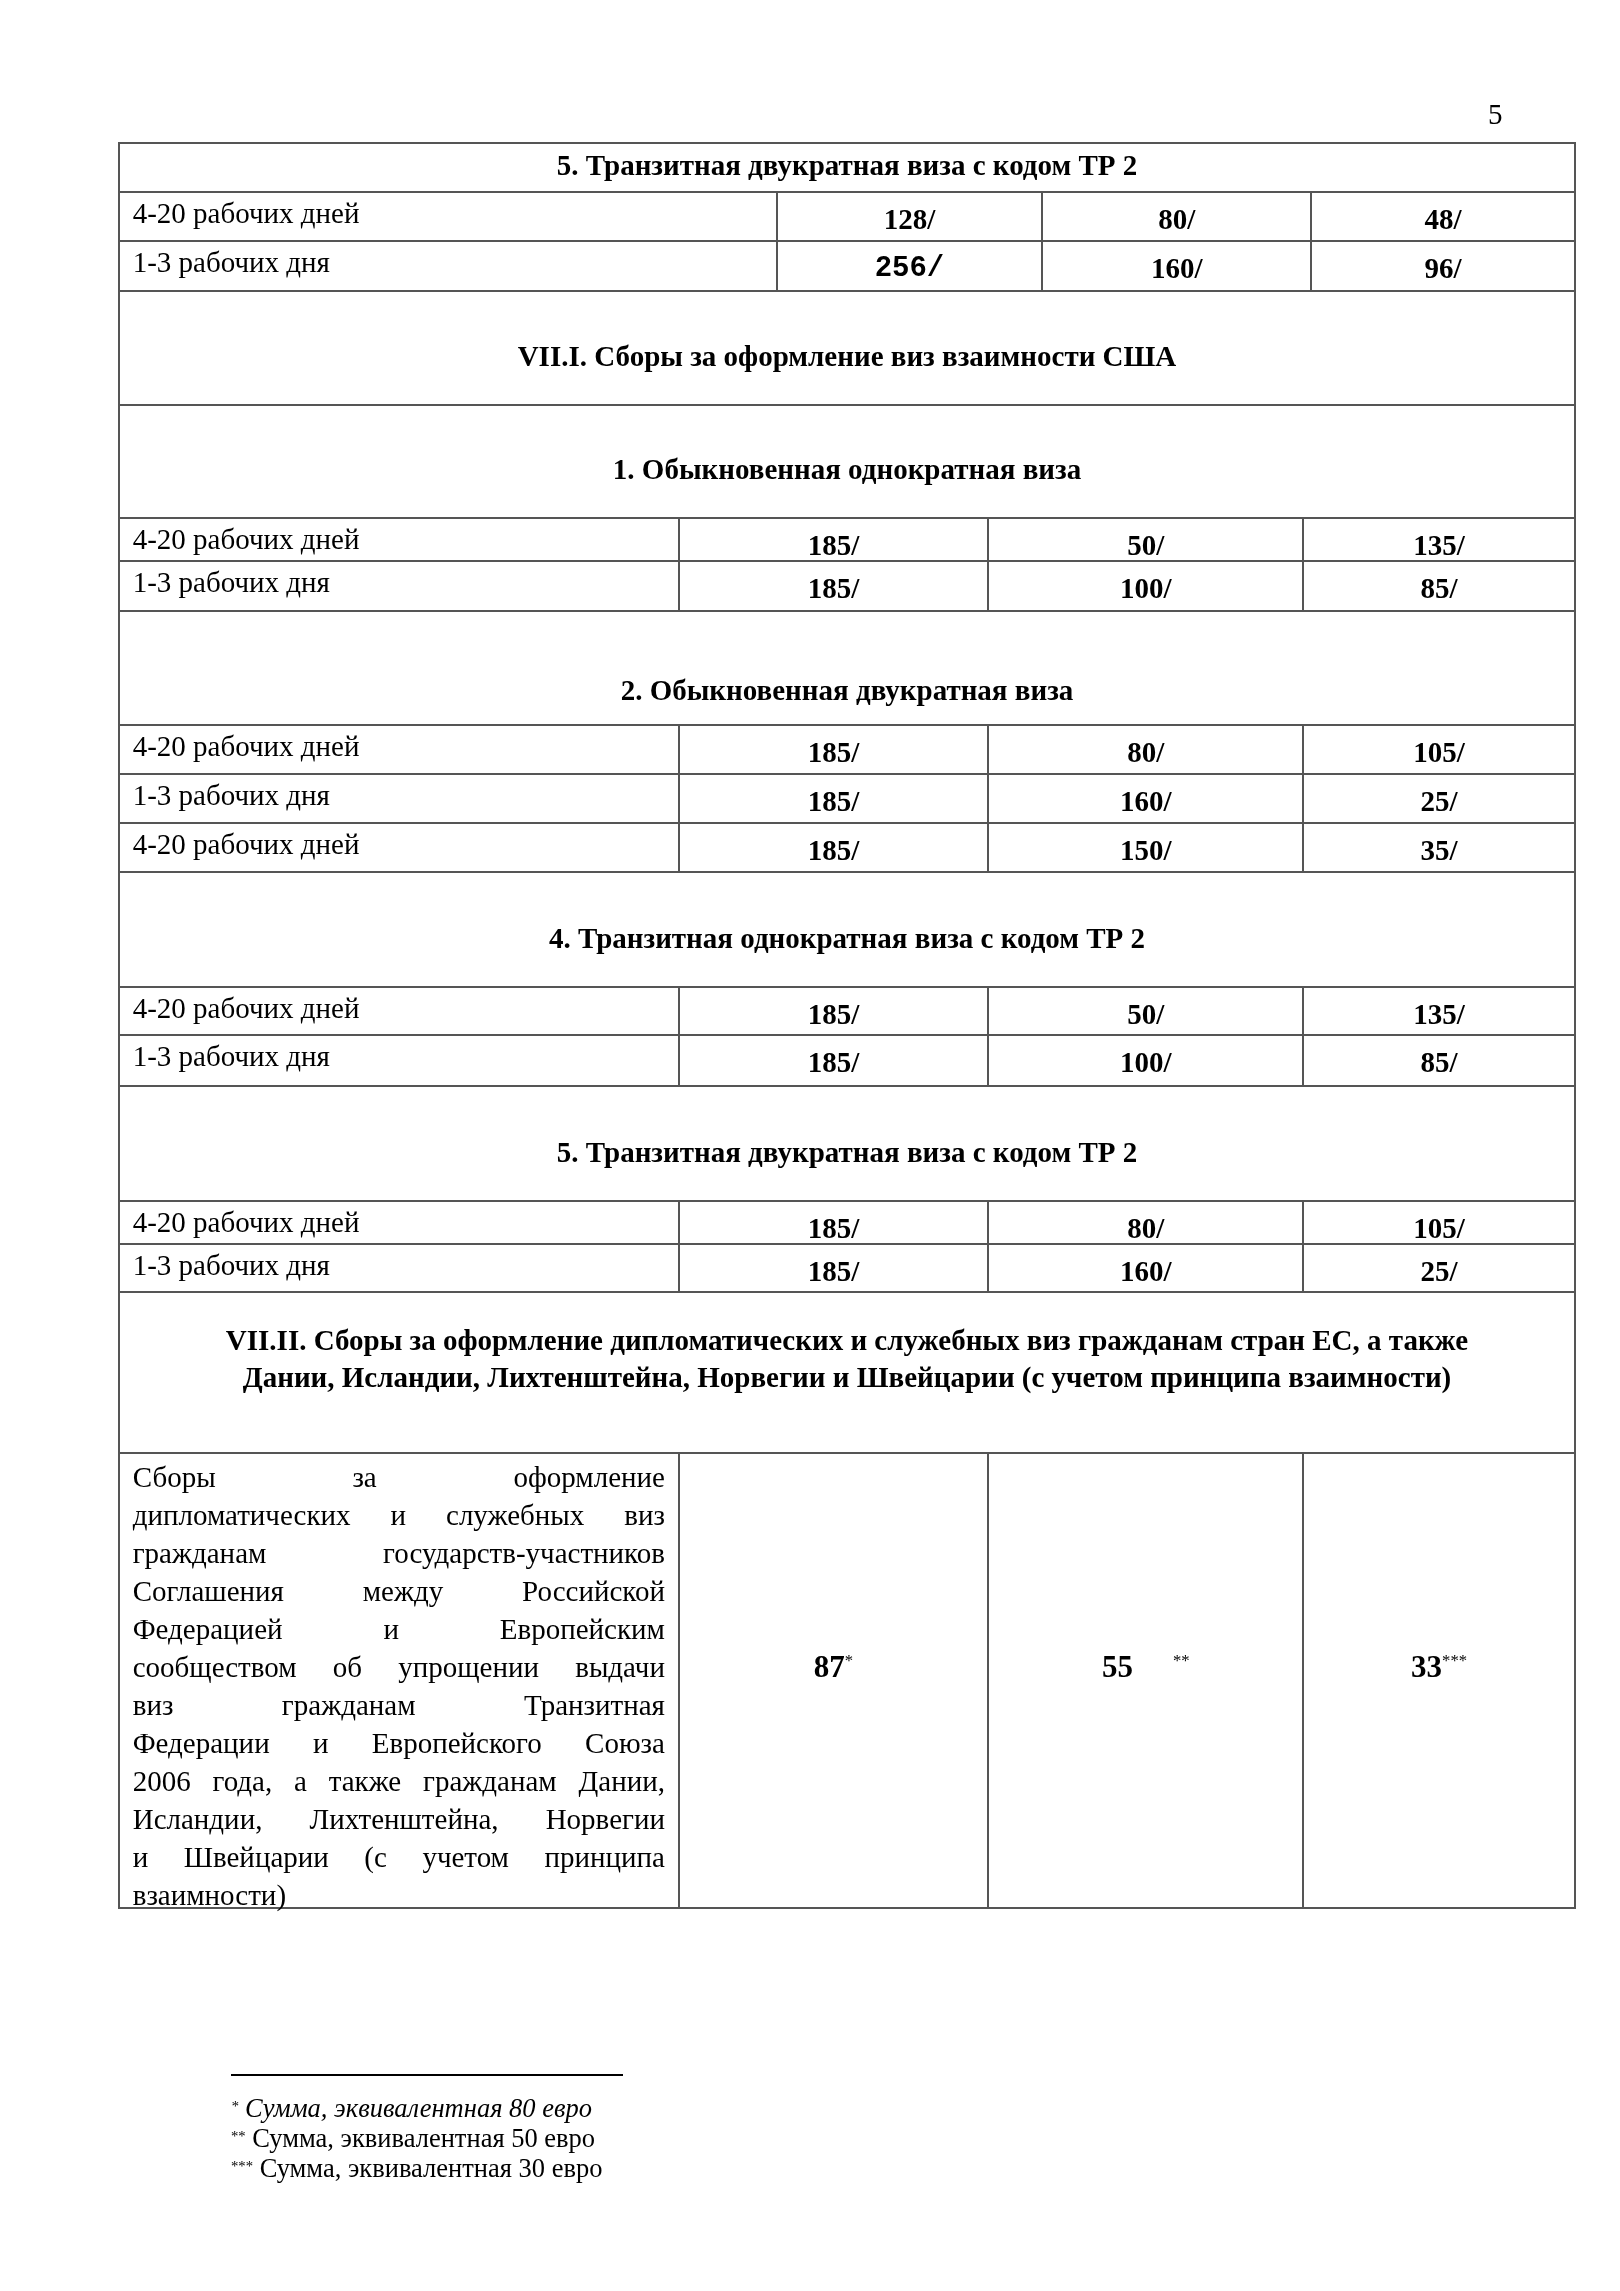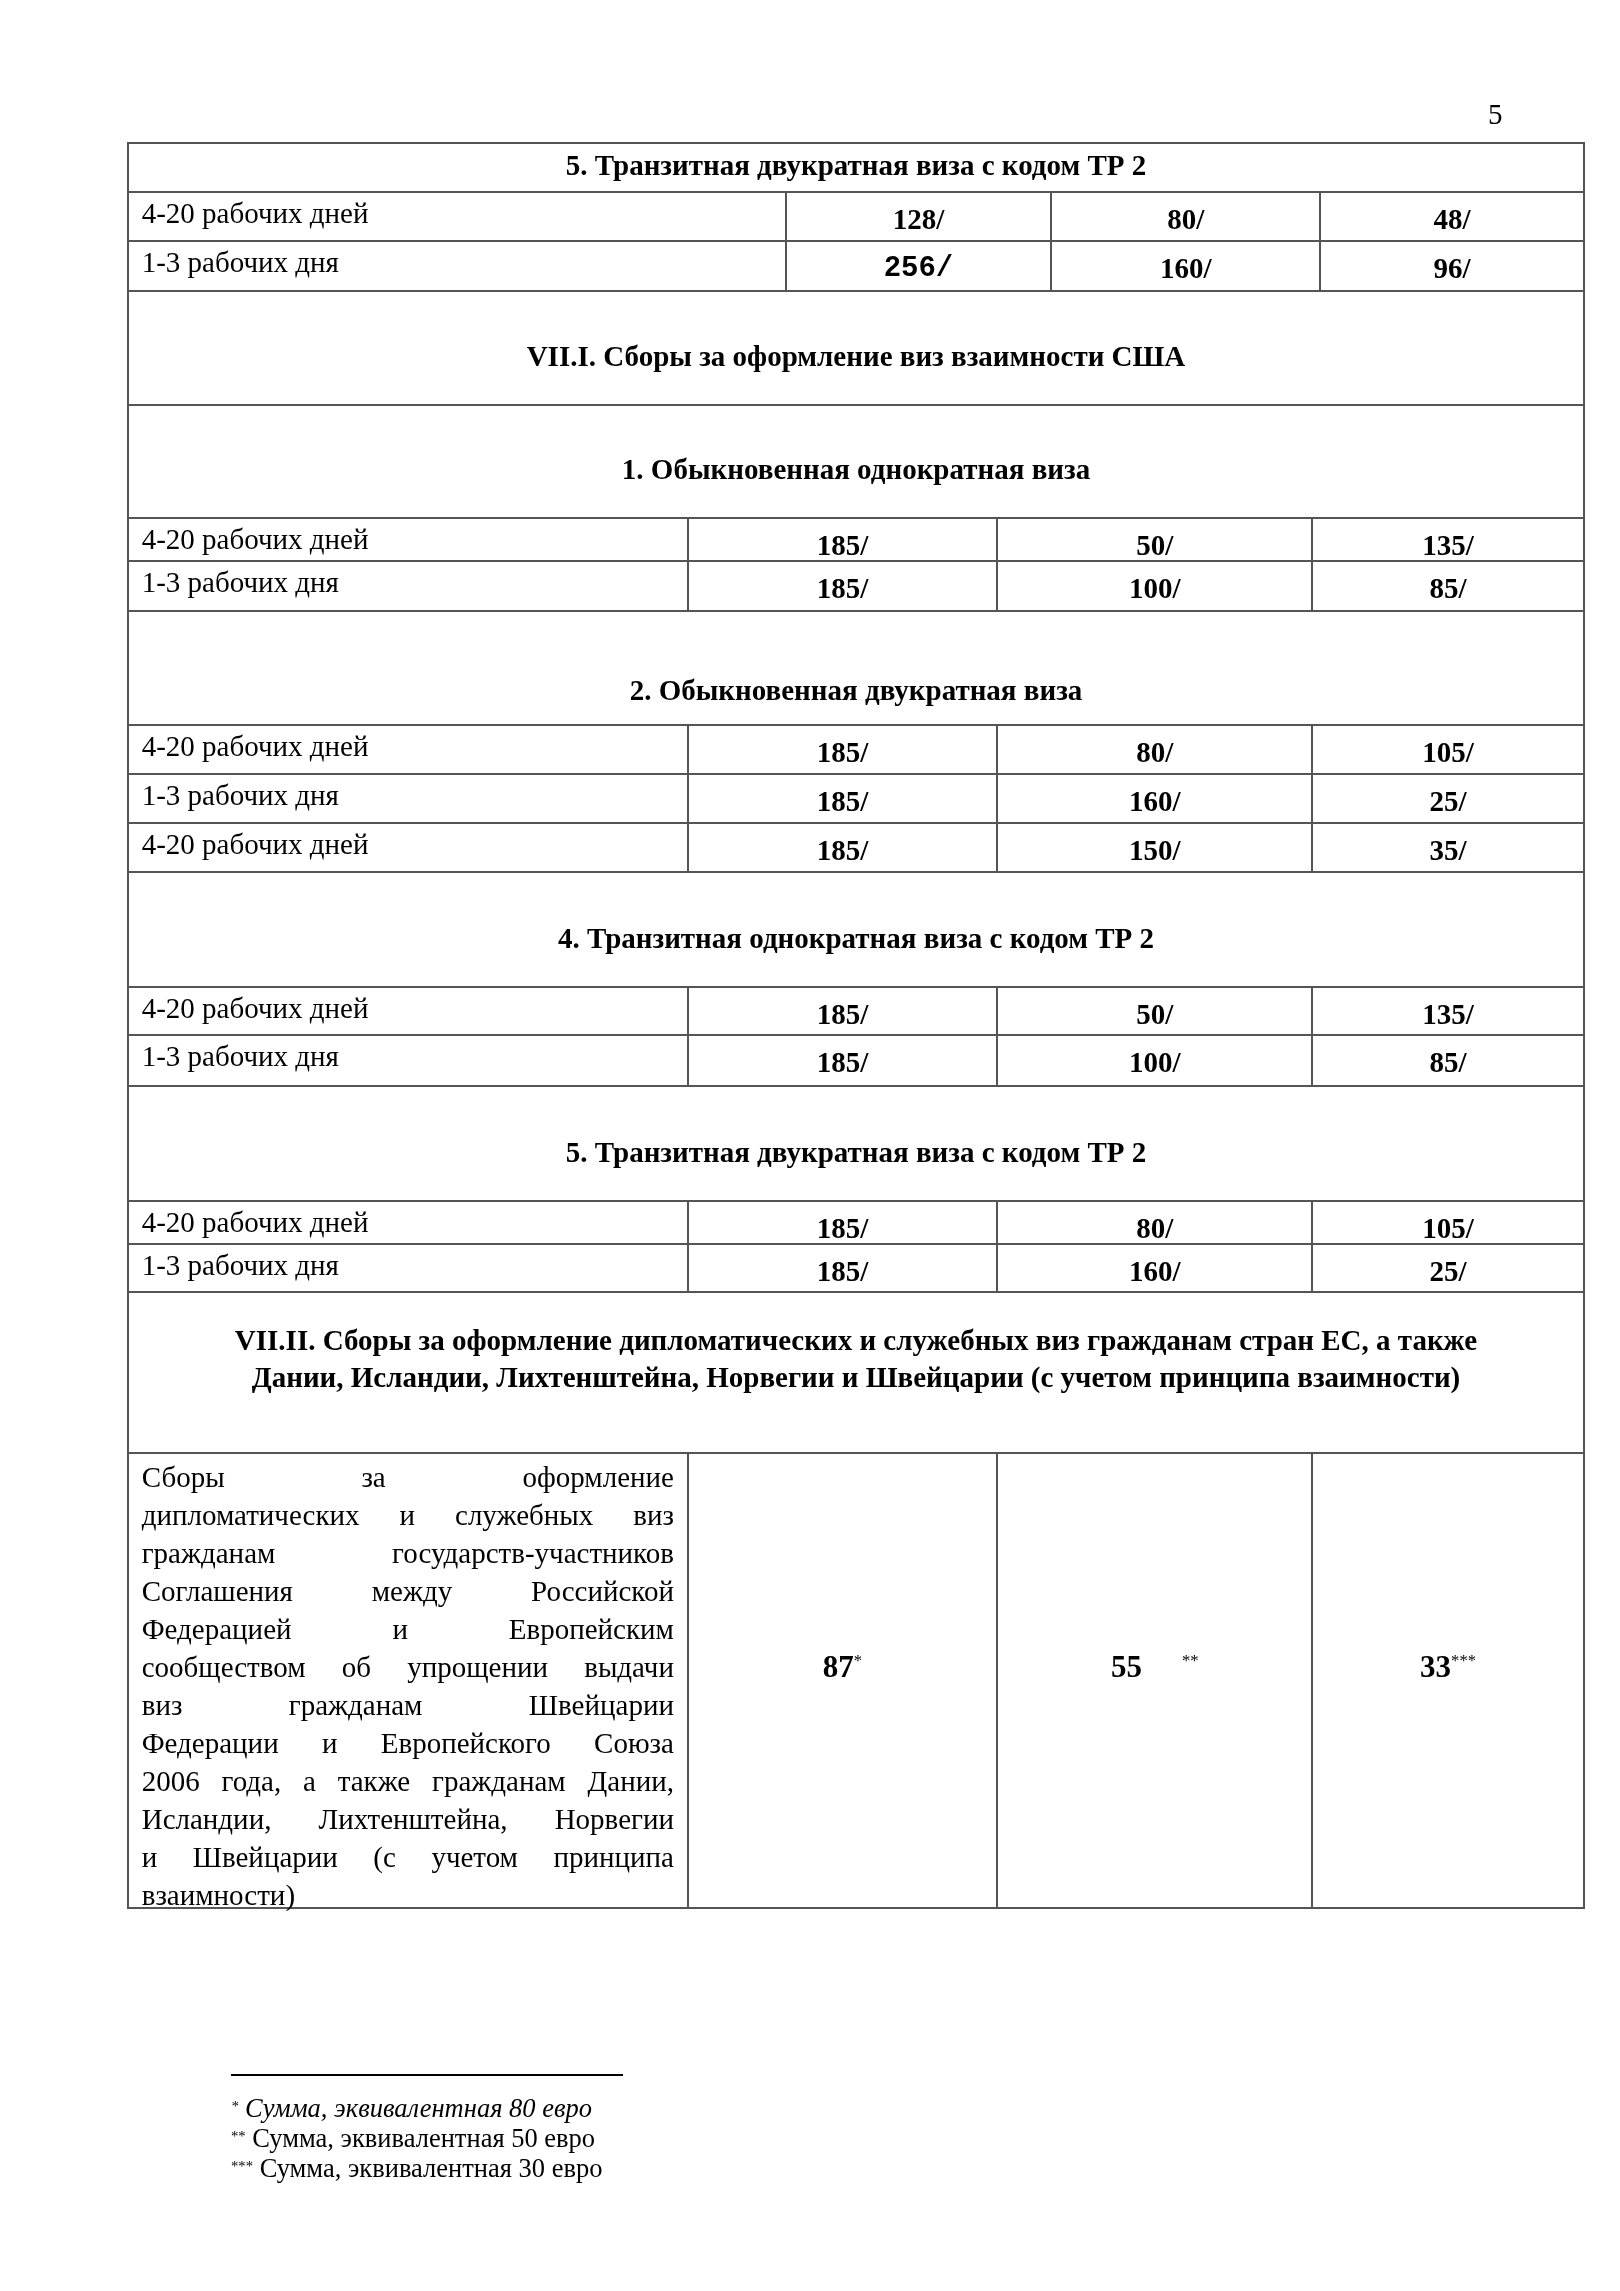--- a/index.html
+++ b/index.html
@@ -1,18 +1,18 @@
 <!DOCTYPE html>
 <html><head>
 <meta charset="utf-8">
 <style>
   html, body { margin:0; padding:0; background:#ffffff; }
   body { width:1620px; height:2292px; position:relative; font-family:"Liberation Serif", serif; color:#000; overflow:hidden; }
   .page-num { position:absolute; left:1488px; top:98px; font-size:29px; }
-  .tbl { position:absolute; left:127px; top:142px; width:1454px; border-left:2px solid #555; border-right:2px solid #555; border-top:2px solid #555; }
+  .tbl { position:absolute; left:118px; top:142px; width:1454px; border-left:2px solid #555; border-right:2px solid #555; border-top:2px solid #555; }
   .row { position:relative; border-bottom:2px solid #555; box-sizing:border-box; }
   .hdr { display:flex; align-items:flex-end; justify-content:center; text-align:center; font-weight:bold; font-size:29px; line-height:37px; box-sizing:border-box; }
   .data { display:flex; height:100%; }
   .cell { box-sizing:border-box; height:100%; font-size:29px; line-height:37px; }
   .cell.lbl { padding-left:12.7px; padding-top:2px; }
   .cell.num { border-left:2px solid #555; font-weight:bold; text-align:center; padding-top:7.8px; }
   .footline { position:absolute; left:231px; top:2074px; width:392px; height:0; border-top:2px solid #000; }
   .foot { position:absolute; left:231px; font-size:26.5px; line-height:29px; }
   .foot sup { font-size:14.7px; vertical-align:top; position:relative; top:-2px; }
   .bigcell { padding:3.9px 12.7px 0 12.7px; font-size:29px; line-height:38px; }
@@ -141,21 +141,21 @@
     </div>
     <div class="row" style="height: 455px;">
       <div class="data">
         <div class="cell bigcell" style="width: 558px;">
           <span class="line">Сборы за оформление</span>
           <span class="line">дипломатических и служебных виз</span>
           <span class="line">гражданам государств-участников</span>
           <span class="line">Соглашения между Российской</span>
           <span class="line">Федерацией и Европейским</span>
           <span class="line">сообществом об упрощении выдачи</span>
-          <span class="line">виз гражданам Швейцарии</span>
+          <span class="line">виз гражданам Транзитная</span>
           <span class="line">Федерации и Европейского Союза</span>
           <span class="line">2006 года, а также гражданам Дании,</span>
           <span class="line">Исландии, Лихтенштейна, Норвегии</span>
           <span class="line">и Швейцарии (с учетом принципа</span>
           <span class="line last">взаимности)</span>
         </div>
         <div class="cell num bignum" style="width: 310px; padding-top: 0px; padding-bottom: 29px;">
           <span>87</span>
           <sup>*</sup>
         </div>

